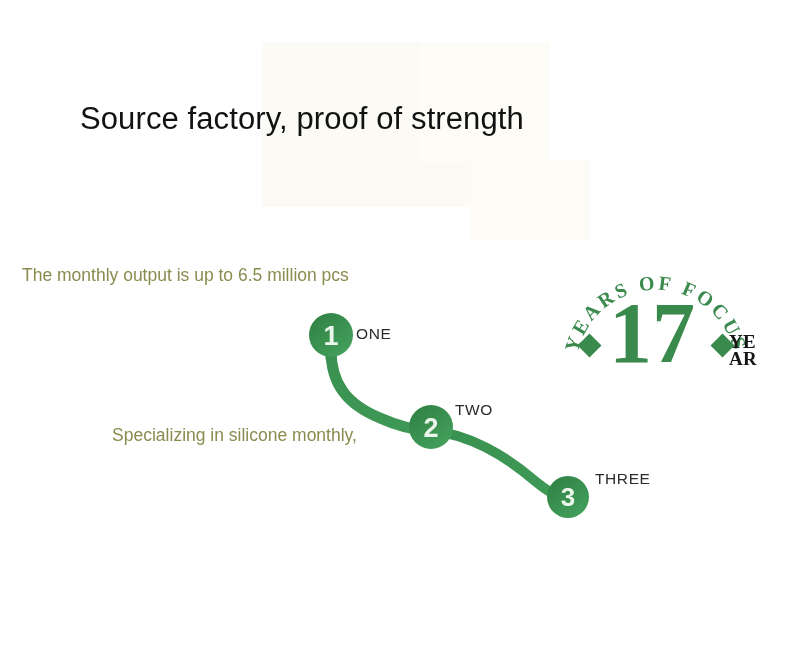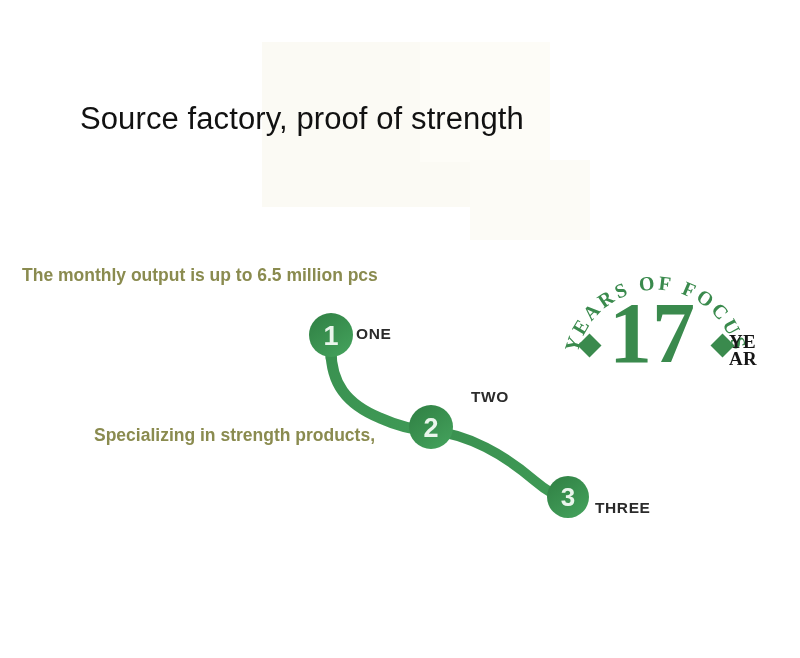--- a/index.html
+++ b/index.html
@@ -46,21 +46,21 @@
     color: #111111;
     letter-spacing: 0.1px;
     white-space: nowrap;
   }
 
   
   .caption {
     position: absolute;
     color: #8a8b4f;
     font-size: 17.5px;
-    font-weight: 700;
+    font-weight: 400;
     white-space: nowrap;
     line-height: 1.35;
   }
   .caption-1 { left: 22px;  top: 264px; }
   .caption-2 { left: 12px;  top: 424px; width: 445px; text-align: center; white-space: normal; }
   .caption-3 { left: 303px; top: 539px; }
   .caption-2 .line-a { display: block; }
   .caption-2 .line-b { display: block; }
 
   
@@ -69,28 +69,28 @@
     left: 0;
     top: 0;
     width: 800px;
     height: 658px;
   }
 
   
   .step-label {
     position: absolute;
     font-size: 15.5px;
-    font-weight: 700;
+    font-weight: 400;
     color: #2b2b2b;
     letter-spacing: 0.6px;
     white-space: nowrap;
   }
   .label-one   { left: 356px; top: 325px; }
-  .label-two   { left: 455px; top: 388px; margin-left: 16px; }
-  .label-three { left: 595px; top: 499px; }
+  .label-two   { left: 455px; top: 401px; }
+  .label-three { left: 595px; top: 470px; }
 
   
   #badge {
     position: absolute;
     left: 556px;
     top: 234px;
     width: 200px;
     height: 152px;
   }
   .badge-year {
@@ -114,21 +114,21 @@
 
   <div class="tint tint-a"></div>
   <div class="tint tint-b"></div>
   <div class="tint tint-c"></div>
 
   <div class="title">Source factory, proof of strength</div>
 
   <div class="caption caption-1">The monthly output is up to 6.5 million pcs</div>
 
   <div class="caption caption-2">
-    <span class="line-a">Specializing in strength products,</span>
+    <span class="line-a">Specializing in silicone monthly,</span>
   </div>
 
 
   <svg id="flow" viewBox="0 0 800 658">
     <defs>
       <linearGradient id="gCircle" x1="0%" y1="0%" x2="75%" y2="100%">
         <stop offset="0%" stop-color="#2f7f43"></stop>
         <stop offset="55%" stop-color="#3a9150"></stop>
         <stop offset="100%" stop-color="#43a05b"></stop>
       </linearGradient>

